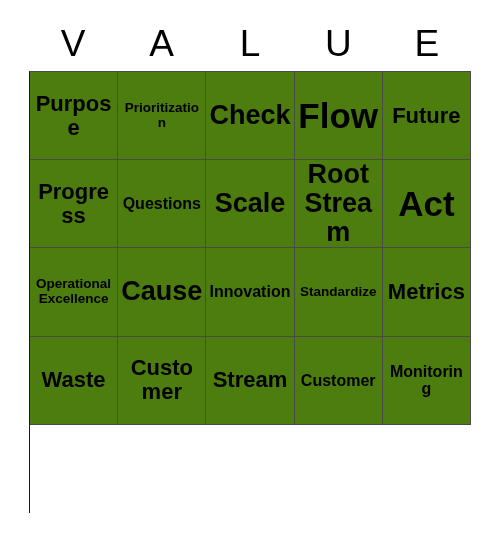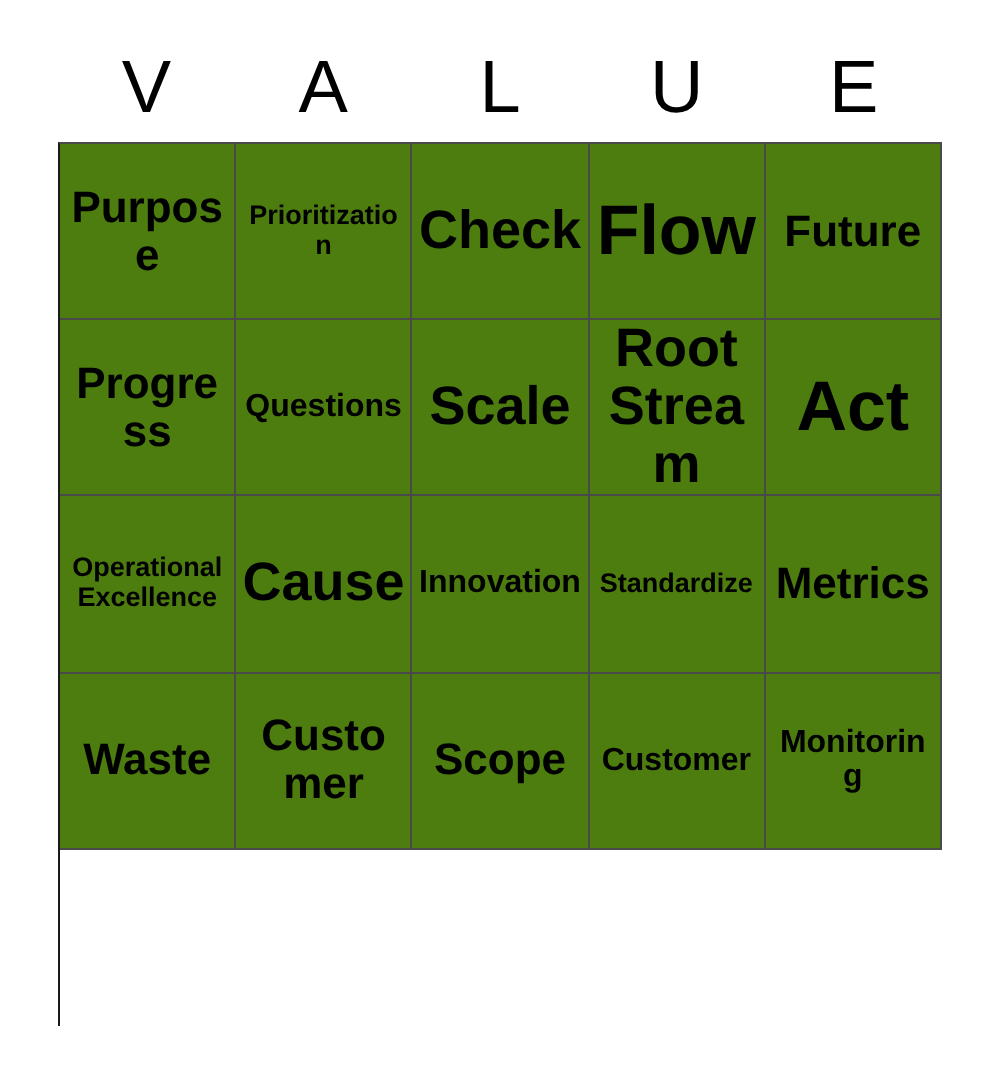--- a/index.html
+++ b/index.html
@@ -149,21 +149,21 @@
         <span class="cell-text size-md">Metrics</span>
       </div>
 
     <div class="cell">
         <span class="cell-text size-md">Waste</span>
       </div>
     <div class="cell">
         <span class="cell-text size-md">Customer</span>
       </div>
     <div class="cell">
-        <span class="cell-text size-md">Scope</span>
+        <span class="cell-text size-md">Stream</span>
       </div>
     <div class="cell">
         <span class="cell-text size-sm">Customer</span>
       </div>
     <div class="cell">
         <span class="cell-text size-sm">Monitoring</span>
       </div>
   </div>
 
 </div>

